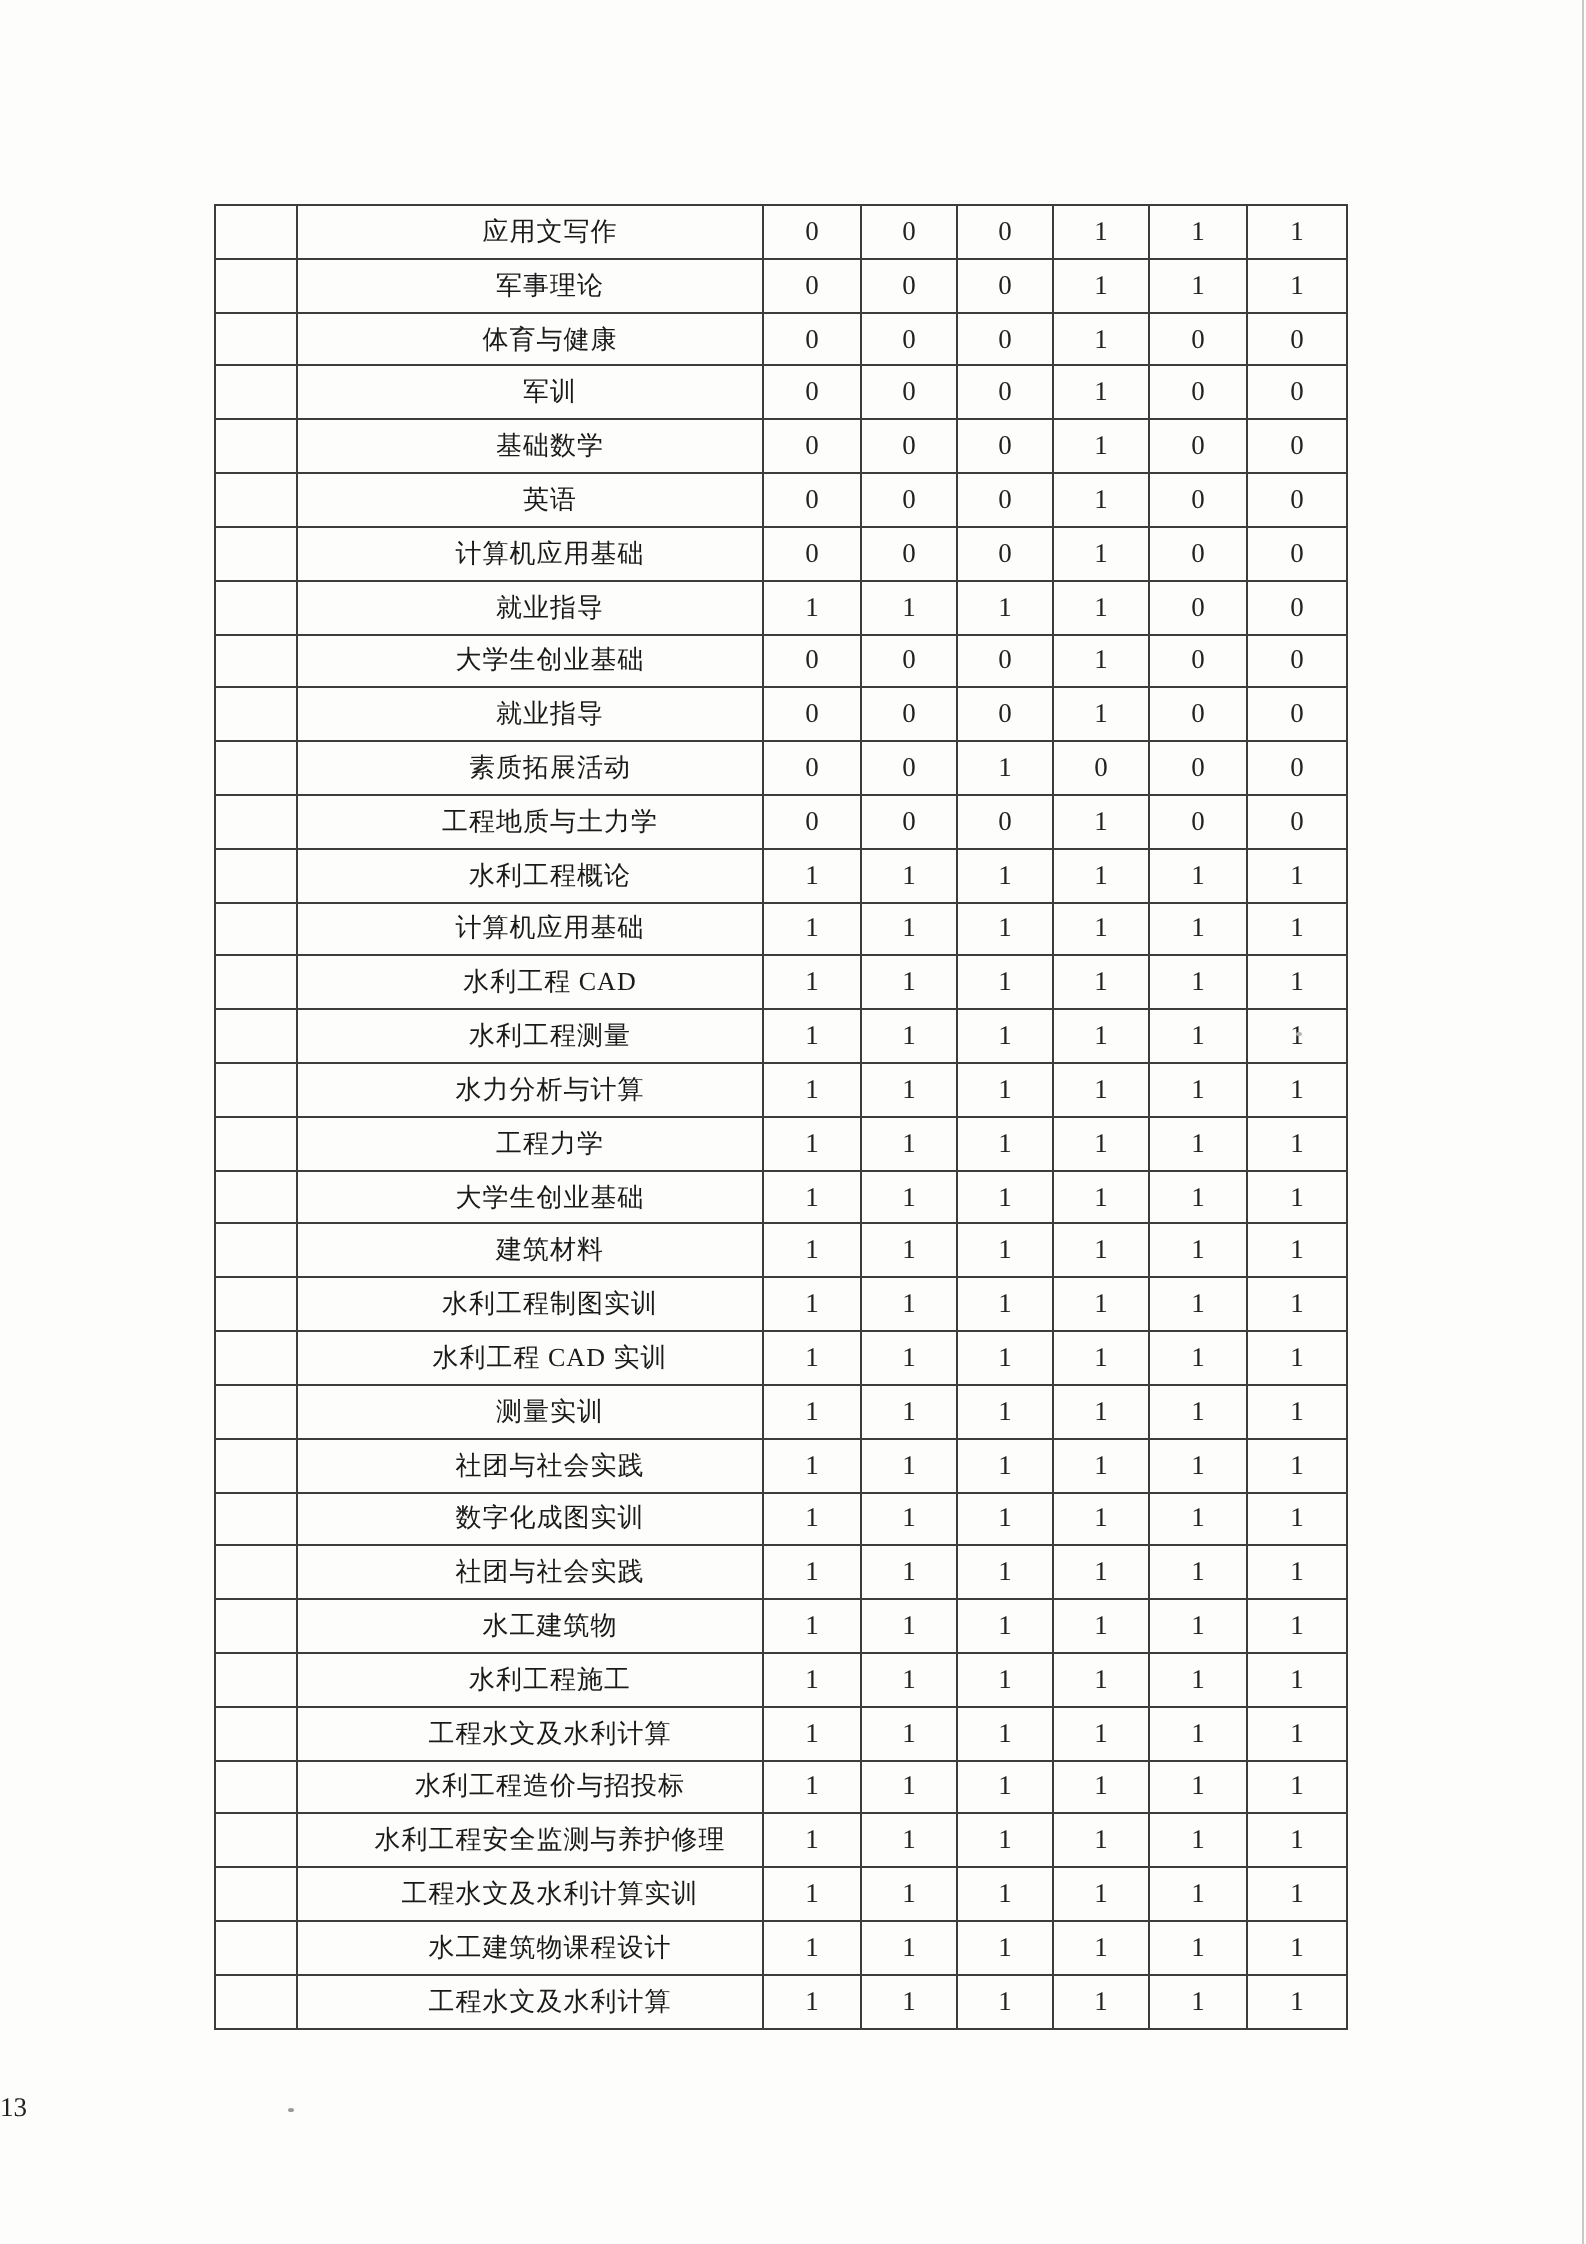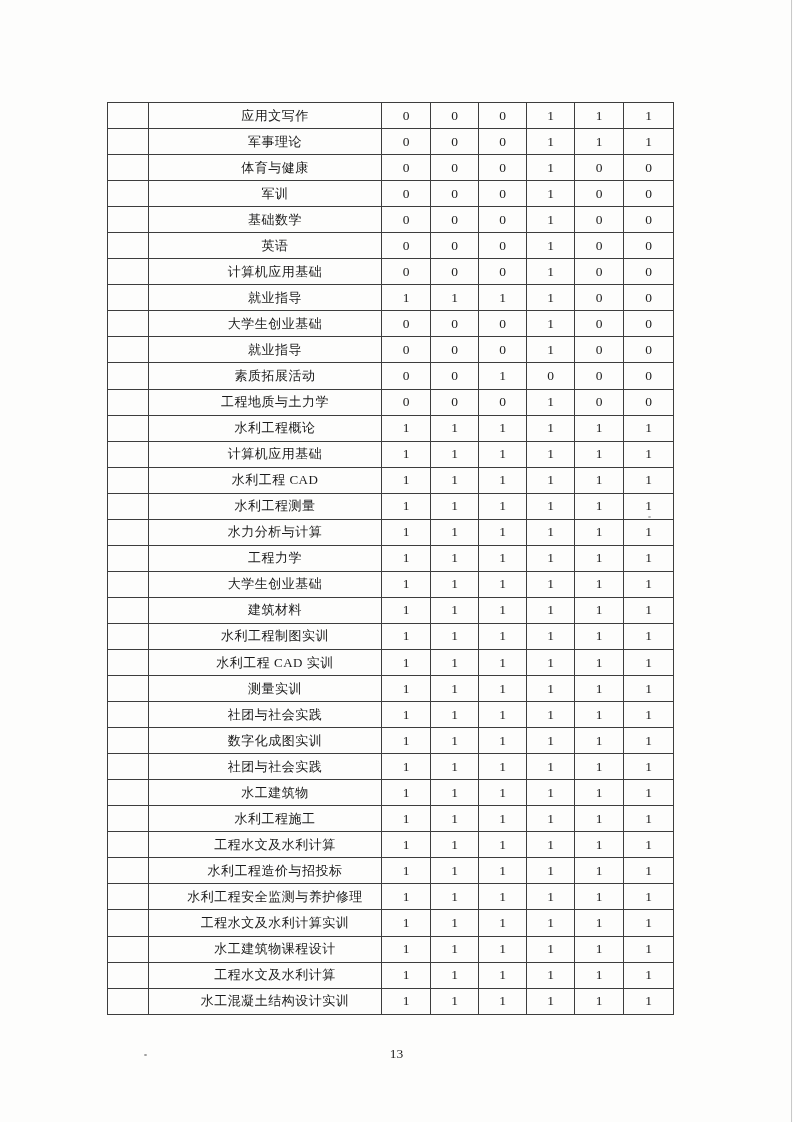--- a/index.html
+++ b/index.html
@@ -48,21 +48,21 @@
   }
   .course-table td.value-cell {
     font-size: 13.5px;
     color: #222;
   }
   .page-number {
     position: absolute;
     left: 0;
     top: 1046px;
     width: 100%;
-    text-align: center;
+    text-align: left;
     font-size: 13.5px;
     color: #222;
   }
   .scan-speck {
     position: absolute;
     left: 144px;
     top: 1054px;
     width: 3px;
     height: 2px;
     background: #9a9a9a;
@@ -428,29 +428,19 @@
       <tr>
     <td class="index-cell"></td>
     <td class="name-cell">工程水文及水利计算</td>
     <td class="value-cell">1</td>
     <td class="value-cell">1</td>
     <td class="value-cell">1</td>
     <td class="value-cell">1</td>
     <td class="value-cell">1</td>
     <td class="value-cell">1</td>
   </tr>
-      <tr>
-    <td class="index-cell"></td>
-    <td class="name-cell">水工混凝土结构设计实训</td>
-    <td class="value-cell">1</td>
-    <td class="value-cell">1</td>
-    <td class="value-cell">1</td>
-    <td class="value-cell">1</td>
-    <td class="value-cell">1</td>
-    <td class="value-cell">1</td>
-  </tr>
     </tbody>
 </table>
 
 <div class="page-number">13</div>
 
 <div class="scan-speck"></div>
 <div class="scan-speck-2"></div>
 
 </body></html>

